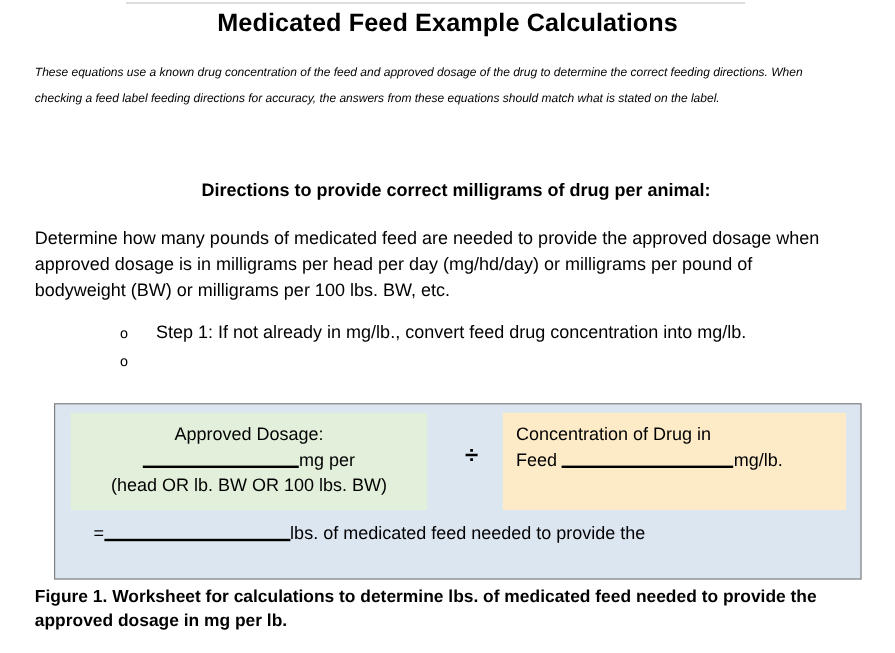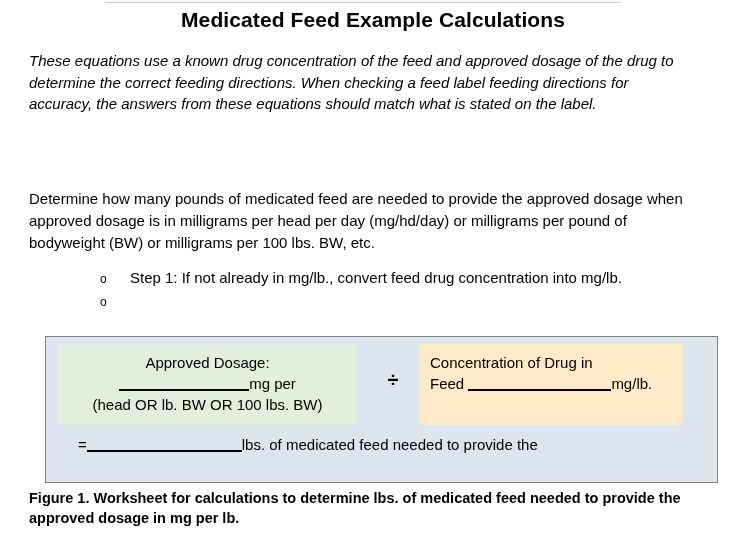--- a/index.html
+++ b/index.html
@@ -41,21 +41,21 @@
     font-weight: bold;
     letter-spacing: 0.1px;
   }
 
   .intro {
     position: absolute;
     left: 29px;
     top: 50px;
     width: 660px;
     font-style: italic;
-    font-size: 15px;
+    font-size: 10px;
     line-height: 21.5px;
   }
 
   .section-heading {
     position: absolute;
     left: 0;
     top: 150px;
     width: 746px;
     text-align: center;
     font-size: 15px;
@@ -116,21 +116,21 @@
     box-sizing: border-box;
     font-size: 15px;
     line-height: 21px;
     text-align: center;
     padding-top: 8px;
   }
   .conc-box {
     position: absolute;
     left: 373px;
     top: 7px;
-    width: 264px;
+    width: 286px;
     height: 81px;
     background: #fdebc8;
     box-sizing: border-box;
     font-size: 15px;
     line-height: 21px;
     text-align: left;
     padding: 8px 0 0 11px;
   }
   .divide-sign {
     position: absolute;
@@ -175,20 +175,21 @@
 <body>
 
 <div class="page">
 
   <div class="top-rule"></div>
 
   <div class="doc-title">Medicated Feed Example Calculations</div>
 
   <div class="intro">These equations use a known drug concentration of the feed and approved dosage of the drug to determine the correct feeding directions. When checking a feed label feeding directions for accuracy, the answers from these equations should match what is stated on the label.</div>
 
+  <div class="section-heading">Directions to provide correct milligrams of drug per animal:</div>
 
   <div class="body-para">Determine how many pounds of medicated feed are needed to provide the approved dosage when approved dosage is in milligrams per head per day (mg/hd/day) or milligrams per pound of bodyweight (BW) or milligrams per 100 lbs. BW, etc.</div>
 
   <div class="steps">
     <div class="step-row">
       <span class="step-bullet">o</span>
       <span class="step-text">Step 1: If not already in mg/lb., convert feed drug concentration into mg/lb.</span>
     </div>
     <div class="step-row">
       <span class="step-bullet">o</span>

